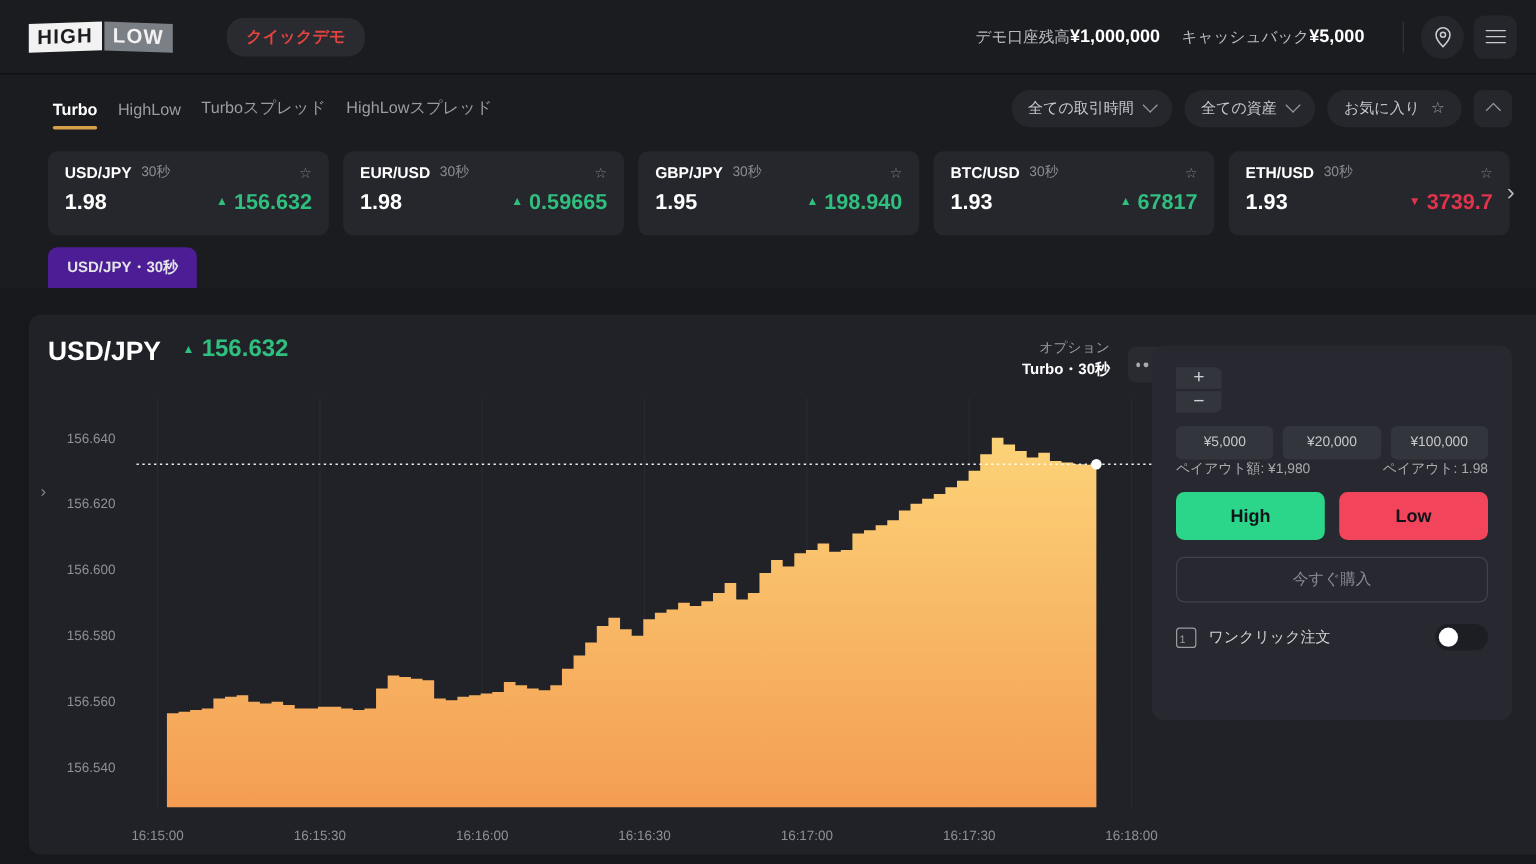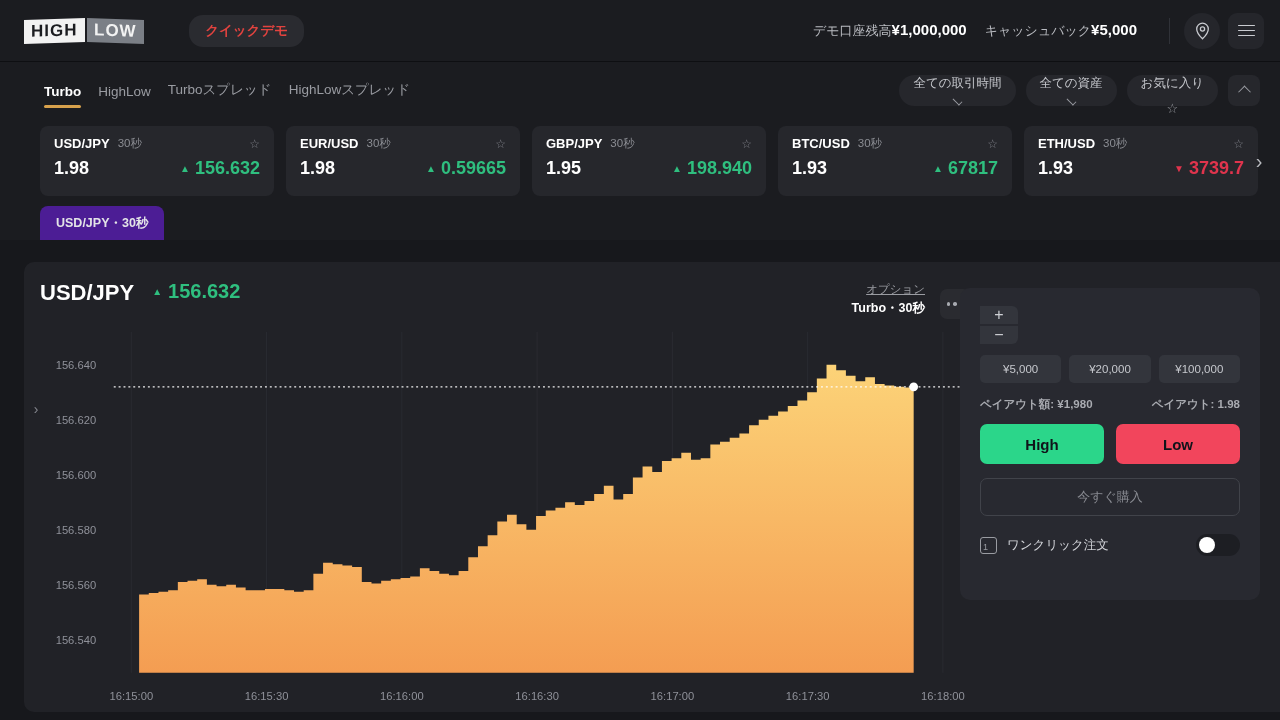--- a/index.html
+++ b/index.html
@@ -56,21 +56,21 @@
   }
   .tab.active { color: #ffffff; font-weight: bold; }
   .tab.active::after {
     content: ""; position: absolute; left: 0; right: 0; bottom: 0;
     height: 3px; background: #d7a14c; border-radius: 2px;
   }
   .filters { margin-left: auto; display: flex; align-items: center; gap: 10px; }
   .filter-pill {
     background: #26272c; border-radius: 16px; height: 31px;
     display: flex; align-items: center; gap: 9px;
-    padding: 0 14px; font-size: 12.5px; color: #c6c8cd; white-space: nowrap; flex-direction: column;
+    padding: 0 14px; font-size: 12.5px; color: #c6c8cd; white-space: nowrap;
   }
   .chev { width: 9px; height: 9px; border-right: 1.8px solid #9a9ca2; border-bottom: 1.8px solid #9a9ca2;
           transform: rotate(45deg) translate(-2px,-2px); }
   .chev.up { transform: rotate(-135deg) translate(-1px,-1px); }
   .star { color: #9a9ca2; font-size: 13px; }
   .collapse-btn {
     width: 32px; height: 31px; border-radius: 8px; background: #26272c;
     display: flex; align-items: center; justify-content: center;
   }
 
@@ -113,21 +113,21 @@
   }
   .left-handle {
     position: absolute; left: 0; top: 130px; width: 24px; height: 34px;
     display: flex; align-items: center; justify-content: center;
     color: #85878e; font-size: 14px;
   }
   .chart-head { position: relative; height: 62px; padding: 18px 0 0 16px; display: flex; align-items: flex-start; }
   .ch-sym { font-size: 22px; font-weight: bold; color: #fff; }
   .ch-price { font-size: 20px; font-weight: bold; color: #2fbf7f; margin-left: 18px; display: flex; align-items: center; gap: 6px; }
   .opt-block { position: absolute; right: 355px; top: 20px; text-align: right; }
-  .opt-label { font-size: 11.5px; color: #9a9ca2; text-decoration: underline; }
+  .opt-label { font-size: 11.5px; color: #9a9ca2; }
   .opt-value { font-size: 12.5px; font-weight: bold; color: #fff; margin-top: 3px; }
   .dots-btn {
     position: absolute; right: 310px; top: 27px; width: 30px; height: 30px;
     border-radius: 7px; background: #2a2b30; display: flex; align-items: center; justify-content: center; gap: 3px;
   }
   .dots-btn i { width: 3.5px; height: 3.5px; border-radius: 50%; background: #a8aab0; display: block; }
 
   
   .chart-area { position: absolute; left: 0; right: 300px; top: 62px; bottom: 0; }
   .chart-svg { display: block; width: 100%; height: 100%; }
@@ -150,22 +150,22 @@
   }
   .stepper.plus { border-radius: 0 6px 0 0; }
   .stepper.minus { border-radius: 0 0 6px 0; }
   .chips { display: flex; gap: 8px; margin-top: 11px; }
   .chip {
     flex: 1; height: 28px; background: #33353c; border-radius: 5px;
     display: flex; align-items: center; justify-content: center;
     font-size: 11.5px; color: #c6c8cd;
   }
   .payout-row {
-    display: flex; justify-content: space-between; margin-top: 14px;
-    font-size: 11.5px; color: #a9abb1; font-weight: bold;
+    display: flex; justify-content: space-between; 
+    font-size: 11.5px; color: #a9abb1;
   }
   .hl-row { display: flex; gap: 12px; margin-top: 12px; }
   .hl-btn {
     flex: 1; height: 40px; border-radius: 7px; font-size: 15px; font-weight: bold;
     display: flex; align-items: center; justify-content: center; color: #10131a;
   }
   .hl-btn.high { background: #2bd68a; }
   .hl-btn.low { background: #f2455c; }
   .buy-btn {
     margin-top: 14px; height: 38px; border: 1px solid #41434a; border-radius: 7px;

